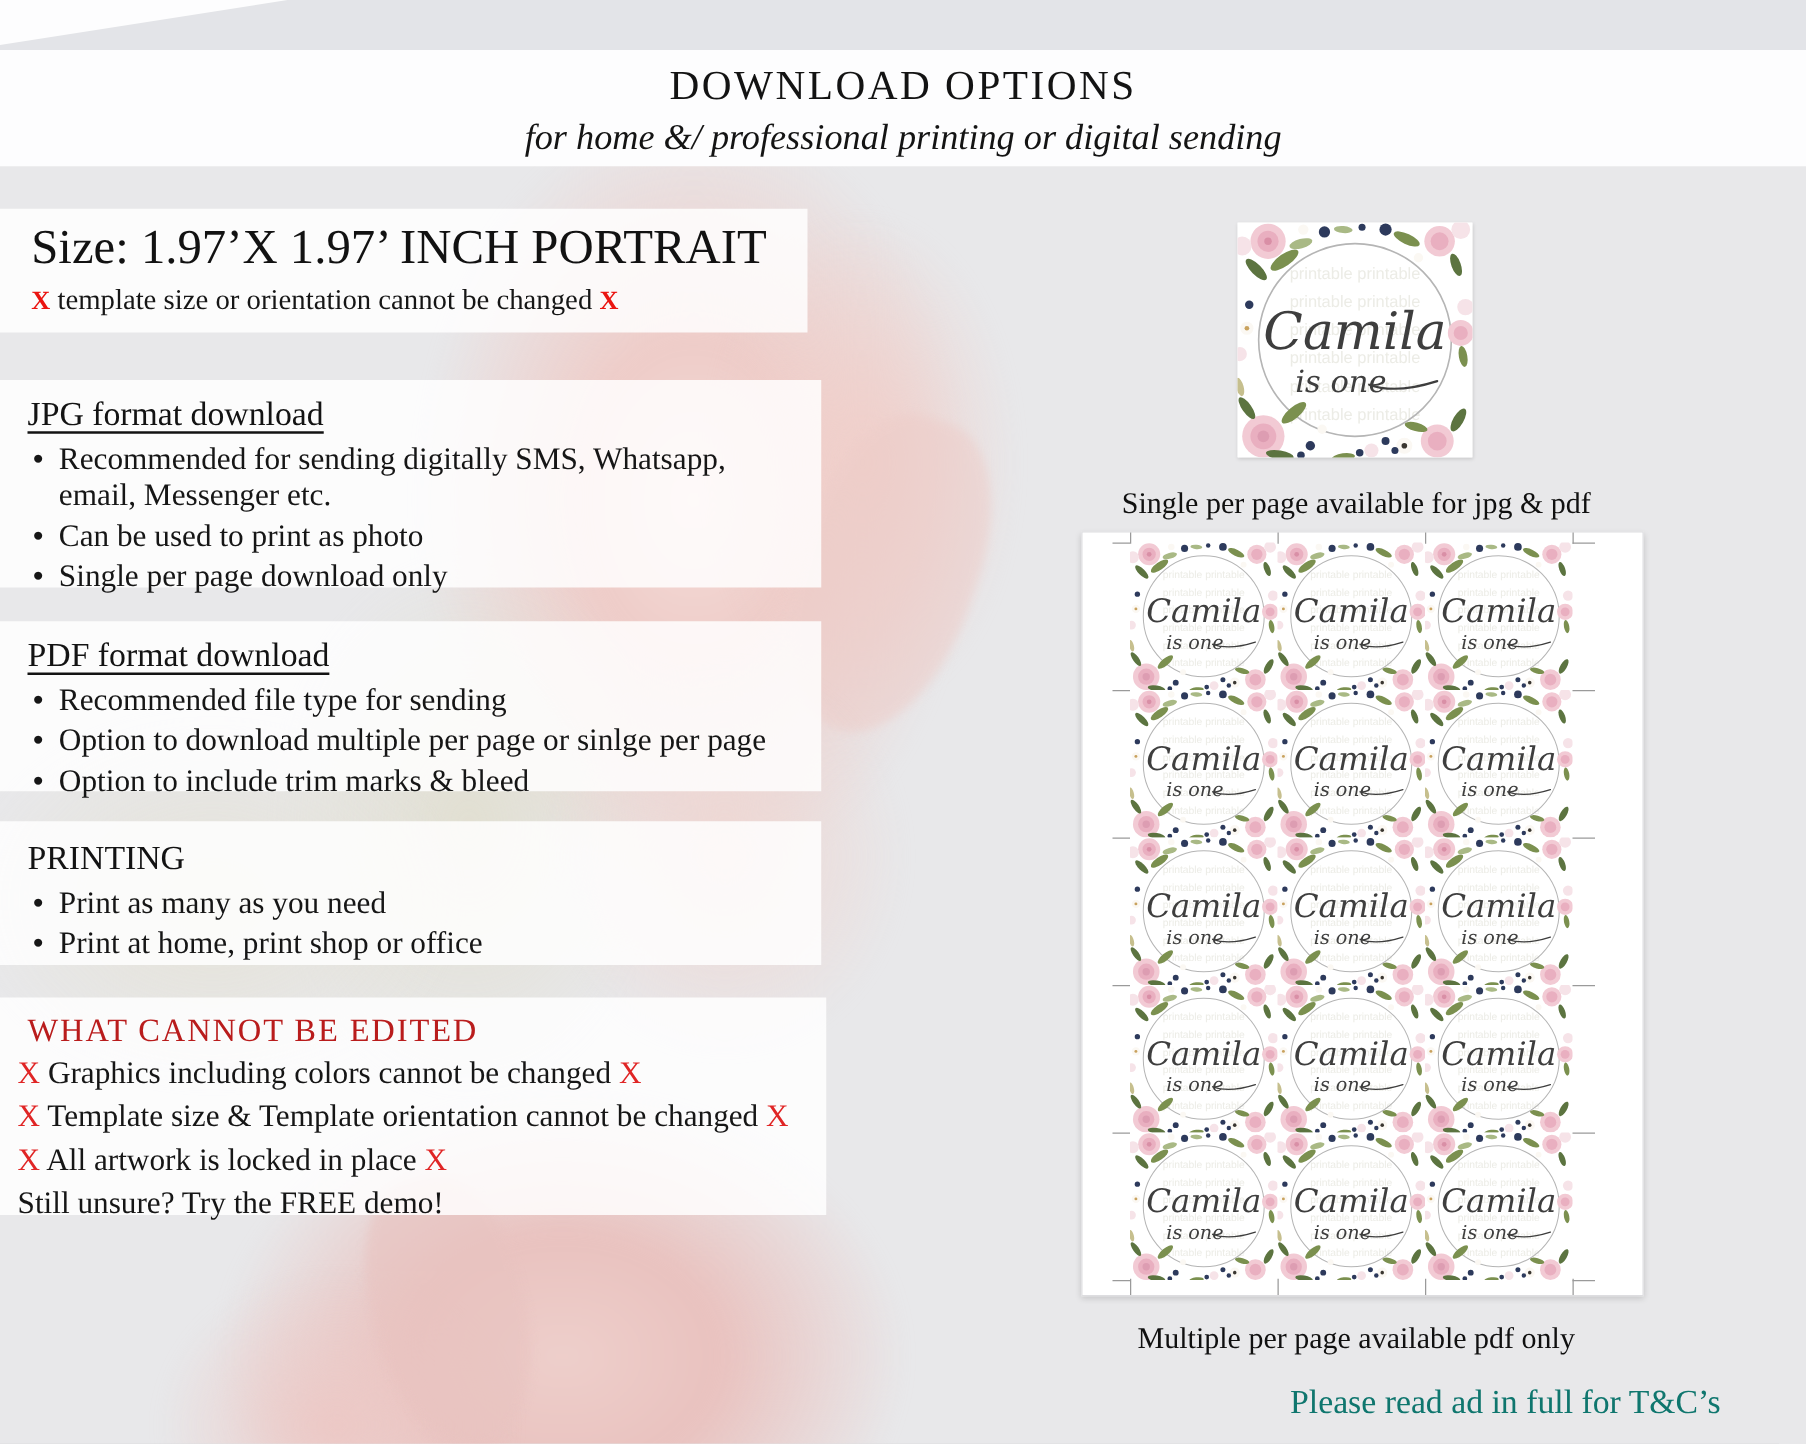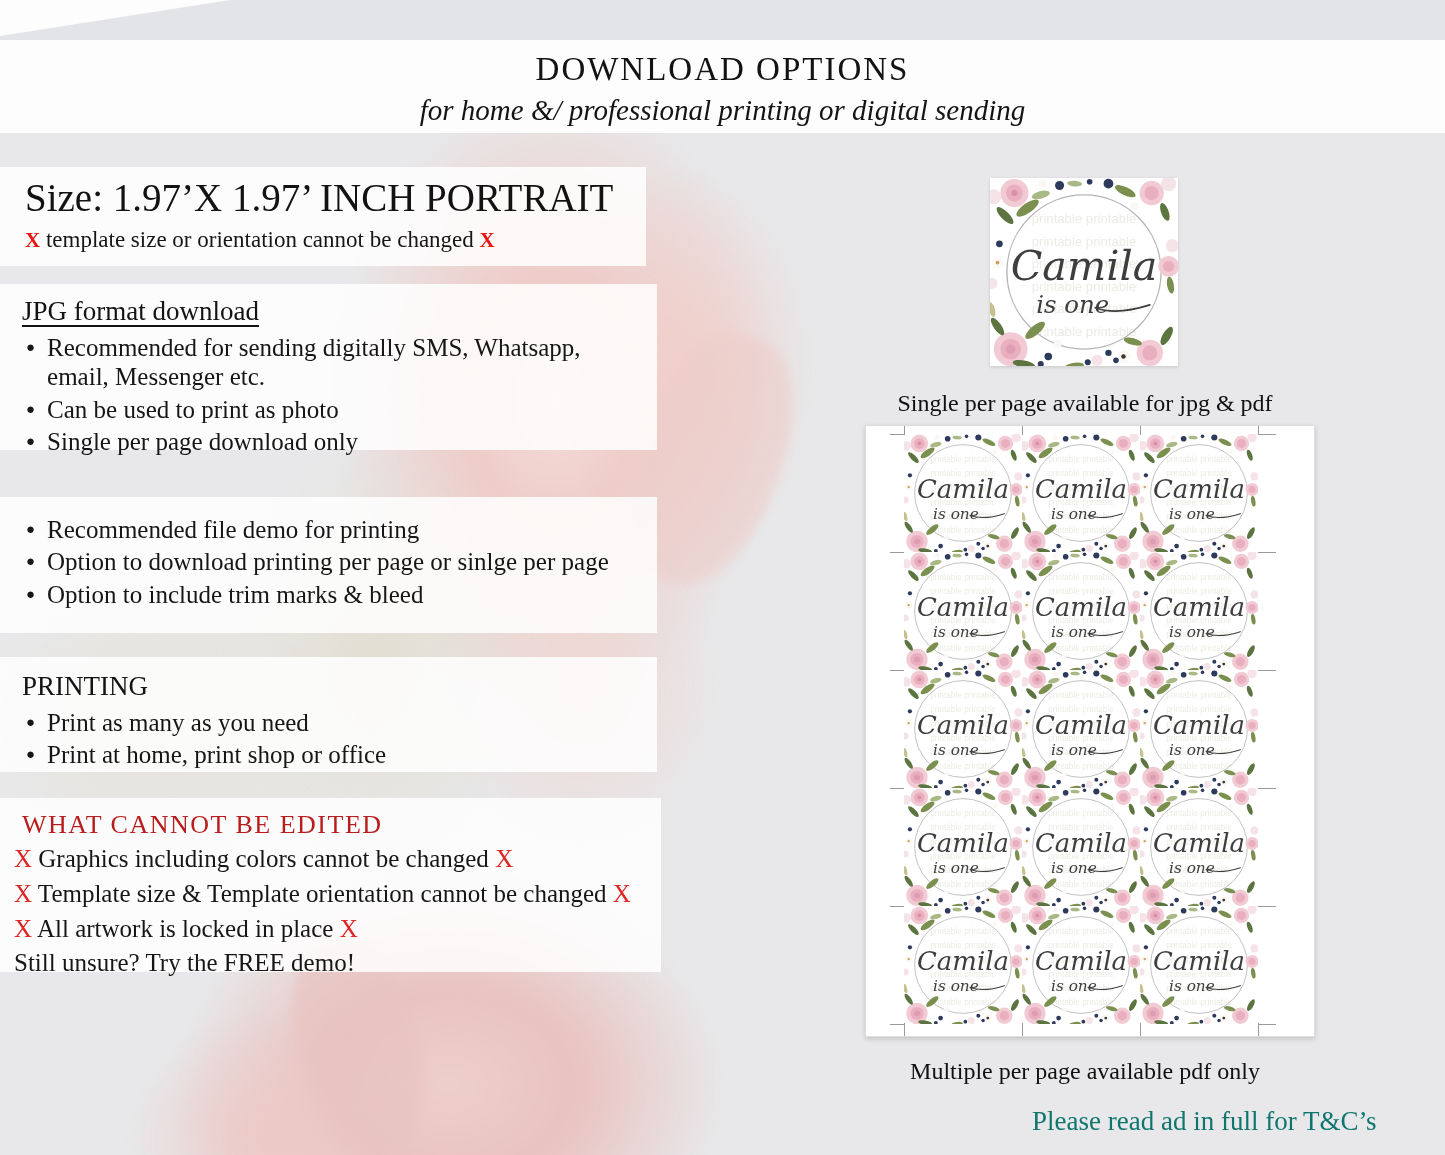--- a/index.html
+++ b/index.html
@@ -35,21 +35,21 @@
     clip-path:polygon(0 0,230px 0,0 36px);}
   .headerband{position:absolute;left:0;top:40px;width:1445px;height:93px;background:#fdfdfe;text-align:center;}
   .h-title{margin-top:11px;font-size:33px;letter-spacing:2px;color:#131313;}
   .h-sub{margin-top:6px;font-size:29px;color:#141414;font-style:italic;}
 
   
   .band{position:absolute;left:0;background:rgba(255,255,255,.84);box-sizing:border-box;}
   .band-size{top:167px;width:646px;height:99px;padding:10px 0 0 25px;}
   .size-title{font-size:39px;line-height:1.1;color:#121212;}
   .size-note{margin-top:7px;font-size:23px;}
-  .band-jpg{top:284px;width:657px;height:166px;padding:12px 0 0 22px;}
+  .band-jpg{top:304px;width:657px;height:166px;padding:12px 0 0 22px;}
   .band-pdf{top:497px;width:657px;height:136px;padding:12px 0 0 22px;}
   .band-print{top:657px;width:657px;height:115px;padding:14px 0 0 22px;}
   .band-edit{top:798px;width:661px;height:174px;padding:12px 0 0 14px;}
   .sec-title{font-size:27px;color:#131313;}
   .sec-title.u{text-decoration:underline;text-underline-offset:5px;text-decoration-thickness:1.5px;}
   .bullets{margin-top:6px;}
   .bullet-row{display:flex;font-size:25px;line-height:1.17;margin-top:3px;}
   .dot{font-size:15px;line-height:29px;margin:0 12px 0 4px;}
   .btext{max-width:600px;}
   .edit-title{font-size:26px;letter-spacing:1.5px;padding-left:8px;color:#b91c1c;}
@@ -113,28 +113,29 @@
           <span class="btext">Can be used to print as photo</span>
         </div>
         <div class="bullet-row">
           <span class="dot">●</span>
           <span class="btext">Single per page download only</span>
         </div>
       </div>
   </div>
 
   <div class="band band-pdf">
+    <div class="sec-title u">PDF format download</div>
     <div class="bullets">
         <div class="bullet-row">
           <span class="dot">●</span>
-          <span class="btext">Recommended file demo for printing</span>
+          <span class="btext">Recommended file type for sending</span>
         </div>
         <div class="bullet-row">
           <span class="dot">●</span>
-          <span class="btext">Option to download printing per page or sinlge per page</span>
+          <span class="btext">Option to download multiple per page or sinlge per page</span>
         </div>
         <div class="bullet-row">
           <span class="dot">●</span>
           <span class="btext">Option to include trim marks &amp; bleed</span>
         </div>
       </div>
   </div>
 
   <div class="band band-print">
     <div class="sec-title">PRINTING</div>

